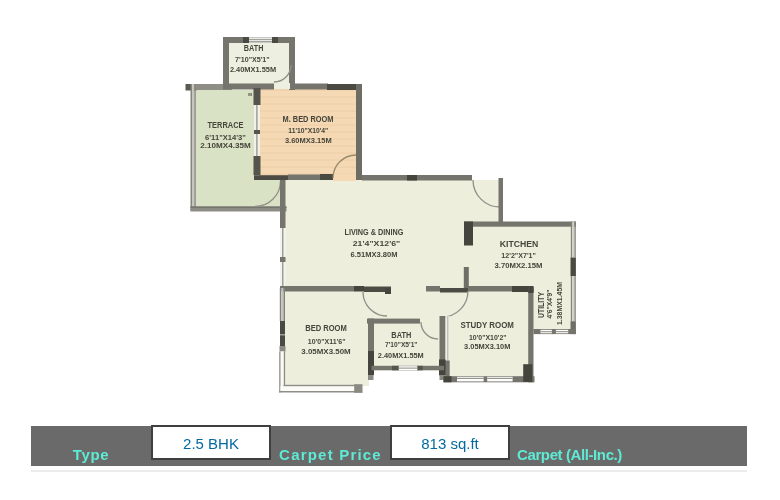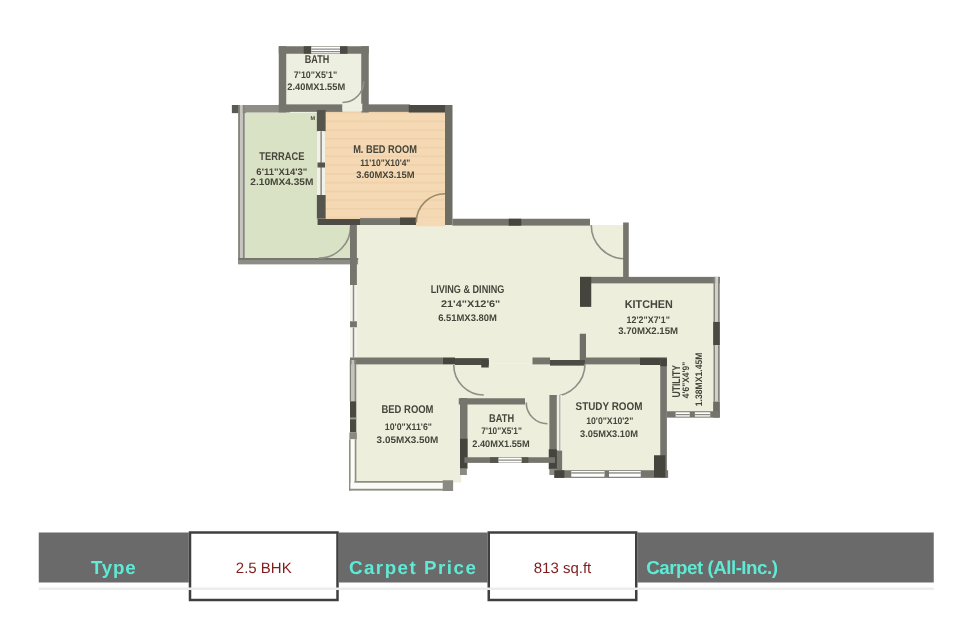--- a/index.html
+++ b/index.html
@@ -2,21 +2,21 @@
 <html><head>
 <meta charset="utf-8">
 <style>
   html,body{margin:0;padding:0;background:#ffffff;}
   #page{position:relative;width:780px;height:500px;background:#ffffff;overflow:hidden;
         font-family:"Liberation Sans", sans-serif;text-decoration:underline;}
   svg text{font-family:"Liberation Sans", sans-serif;font-weight:bold;fill:#45453b;}
   .bar{position:absolute;left:31px;top:426px;width:716px;height:40px;background:#6a6a6a;display:flex;align-items:flex-start;}
   .bar .c{flex:0 0 auto;display:flex;align-items:center;justify-content:center;box-sizing:border-box;}
   .bar .dark{height:40px;padding-top:17px;color:#5eead4;font-size:15px;font-weight:bold;letter-spacing:0.6px;}
-  .bar .lite{height:56px;margin-top:-1px;padding-top:2px;background:#ffffff;border:2px solid #3f3f3f;color:#7f1d1d;font-size:12px;font-weight:normal;}
+  .bar .lite{height:35px;margin-top:-1px;padding-top:2px;background:#ffffff;border:2px solid #3f3f3f;color:#0369a1;font-size:15px;font-weight:normal;}
   .shadowline{position:absolute;left:31px;top:470px;width:716px;height:2px;background:#ececec;}
 </style>
 </head>
 <body>
 <div id="page">
 
 <svg width="780" height="430" viewBox="0 0 780 430" style="position:absolute;left:0;top:0;">
 <defs>
   <pattern id="wood" width="8" height="7" patternUnits="userSpaceOnUse">
     <rect width="8" height="7" fill="#f4d9b4"></rect>

